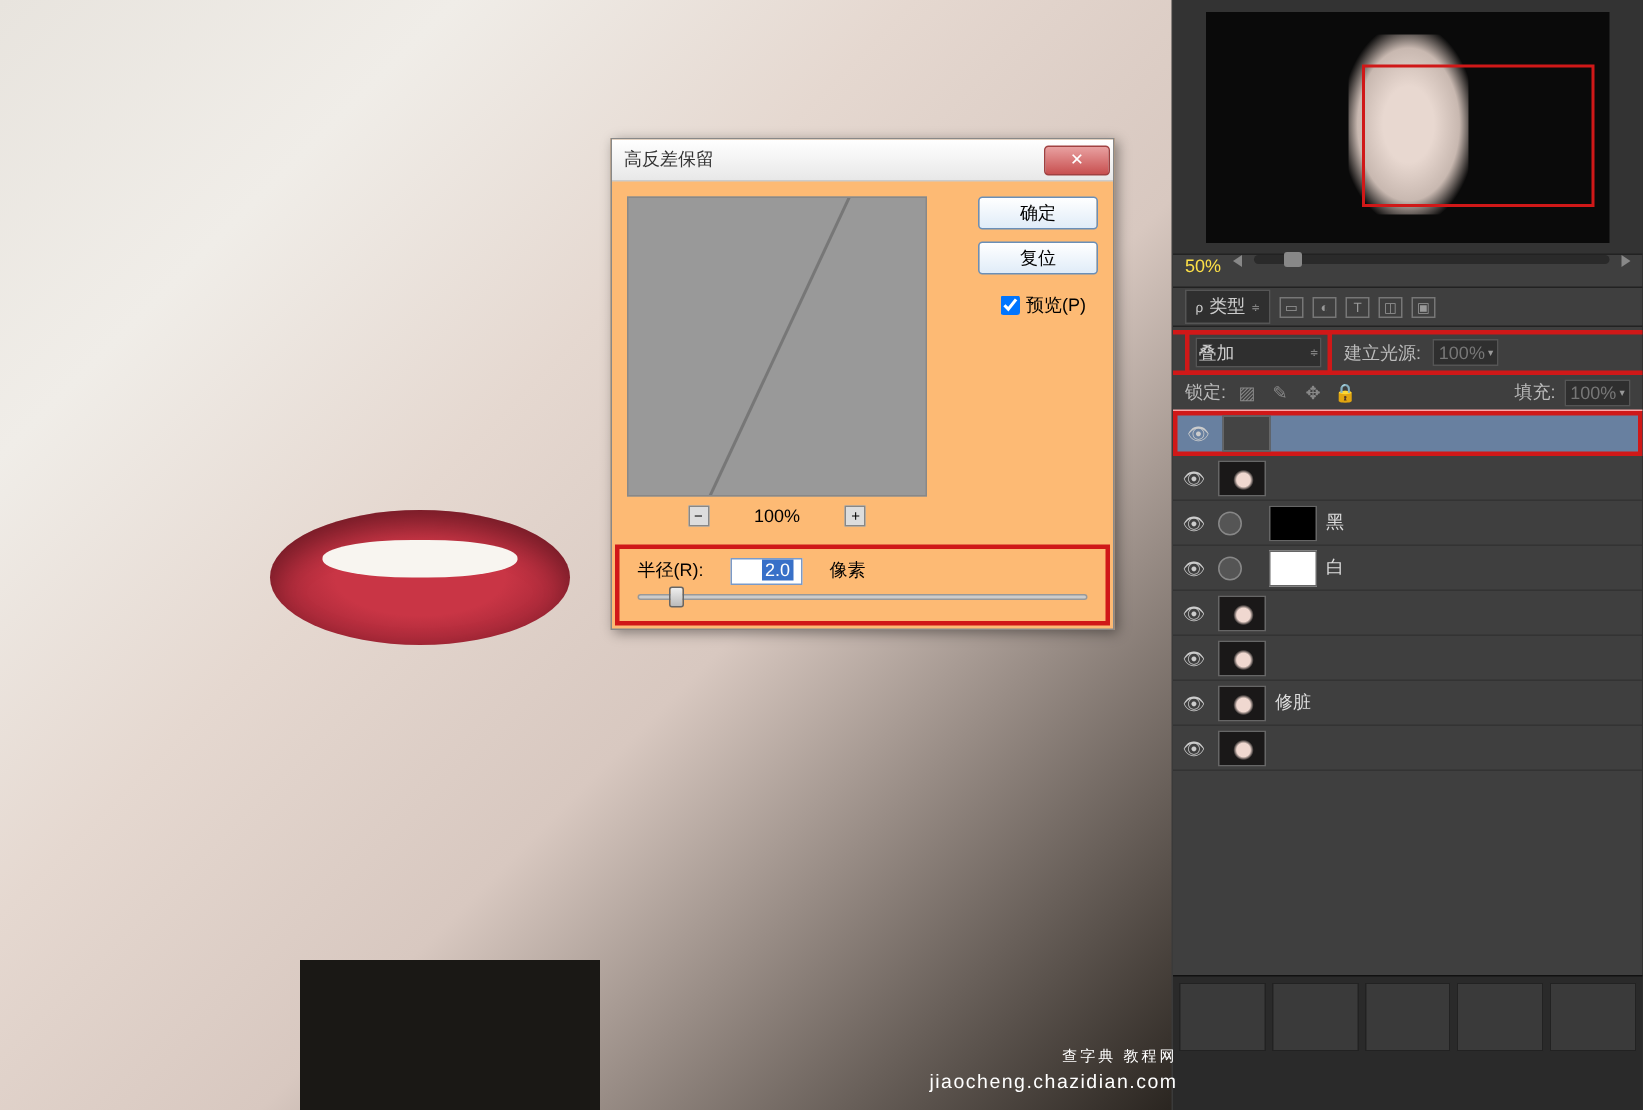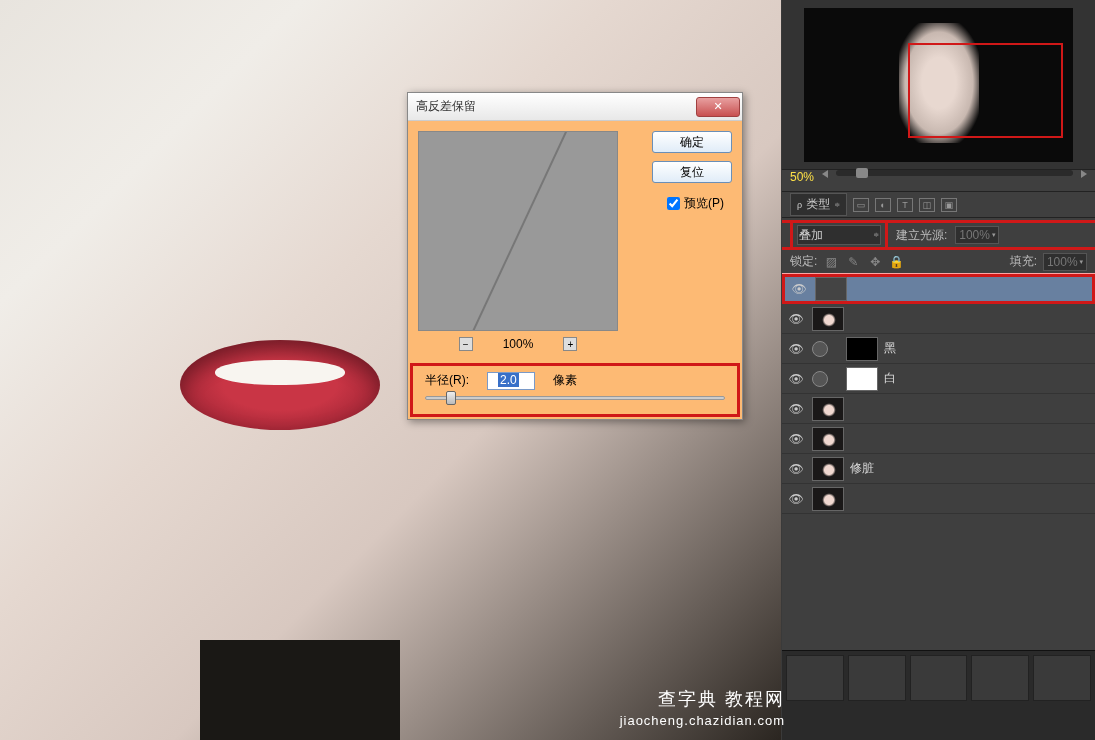--- a/index.html
+++ b/index.html
@@ -2,40 +2,40 @@
 <html><head>
 <meta charset="utf-8">
 <style>
 *{box-sizing:border-box;margin:0;padding:0;font-family:"Microsoft YaHei",Arial,sans-serif;font-size:12px;user-select:none}
 body{width:1095px;height:740px;background:#222;position:relative;overflow:hidden}
 .canvas-area{position:absolute;left:0;top:0;width:782px;height:740px;background:linear-gradient(135deg,#e8e4de 0%,#f0ede8 20%,#e5d8d0 40%,#d8c8c0 60%,#2a2520 100%)}
 .lips{position:absolute;left:180px;top:340px;width:200px;height:90px;background:radial-gradient(ellipse,#c93545 40%,#a82838 70%,#8a2030 100%);border-radius:100px/45px;box-shadow:inset 0 10px 20px rgba(0,0,0,.3)}
 .teeth{position:absolute;left:215px;top:360px;width:130px;height:25px;background:#f8f5f0;border-radius:60px/12px}
 .face-dark{position:absolute;bottom:0;left:200px;width:200px;height:100px;background:#1a1815}
 .watermark{position:absolute;right:310px;bottom:10px;color:#fff;text-align:right;line-height:1.4}
-.watermark .line1{font-size:18px;letter-spacing:2px}
+.watermark .line1{font-size:10px;letter-spacing:2px}
 .watermark .line2{font-size:13px;letter-spacing:1px}
 
 
 .dialog{position:absolute;left:407px;top:92px;width:336px;background:#fdba74;border:1px solid #888;box-shadow:2px 2px 8px rgba(0,0,0,.4)}
 .dialog-titlebar{height:28px;background:linear-gradient(#fff,#e8e8e8);border-bottom:1px solid #ccc;display:flex;align-items:center;padding:0 2px 0 8px}
 .dialog-title{flex:1;color:#333}
 .dialog-close{width:44px;height:20px;background:linear-gradient(#e8a0a0,#c85050);border:1px solid #a04040;border-radius:3px;color:#fff;display:flex;align-items:center;justify-content:center;font-size:11px;cursor:pointer}
 .dialog-body{display:flex;padding:10px}
 .preview-box{width:200px;height:200px;border:1px solid #888;background:#999;position:relative;overflow:hidden}
 .preview-line{position:absolute;width:2px;height:280px;background:#777;left:90px;top:-20px;transform:rotate(25deg)}
 .zoom-row{display:flex;align-items:center;justify-content:center;gap:30px;margin-top:6px}
 .zoom-btn{width:14px;height:14px;border:1px solid #888;background:#ddd;display:flex;align-items:center;justify-content:center;font-size:10px;cursor:pointer}
 .dialog-right{flex:1;padding-left:12px;display:flex;flex-direction:column;gap:8px}
 .dlg-btn{width:80px;height:22px;border:1px solid #6a8fb8;border-radius:3px;background:linear-gradient(#fff,#e0ecf8);cursor:pointer;display:flex;align-items:center;justify-content:center;align-self:flex-end}
 .preview-check{display:flex;align-items:center;gap:4px;margin-top:4px;align-self:flex-end;margin-right:8px}
 .preview-check input{cursor:pointer}
 .radius-section{padding:0 12px 14px;border:3px solid #d01818;border-top:3px solid #d01818;margin:2px}
 .radius-row{display:flex;align-items:flex-start;gap:18px;padding:6px 0 4px}
-.radius-input{width:48px;height:18px;border:1px solid #7a9ac8;background:#fff;color:#000;padding:0 10px}
+.radius-input{width:48px;height:18px;border:1px solid #7a9ac8;background:#fff;color:#000;padding:0 20px}
 .radius-input span{background:#3870c8;color:#fff;padding:0 2px}
 .slider-track{height:4px;background:#ccc;border:1px solid #999;border-radius:2px;position:relative;margin-top:2px}
 .slider-thumb{position:absolute;width:10px;height:14px;background:linear-gradient(#eee,#bbb);border:1px solid #666;border-radius:2px;top:-6px;left:20px;cursor:pointer}
 
 
 .right-panels{position:absolute;right:0;top:0;width:313px;height:740px;background:#3f3f3f;display:flex;flex-direction:column}
 .nav-thumb{height:170px;background:#333;border-bottom:1px solid #222;padding:8px 22px;position:relative}
 .nav-img{width:100%;height:154px;background:#0a0a0a;position:relative}
 .nav-face{position:absolute;left:50%;top:15px;width:80px;height:120px;transform:translateX(-50%);background:radial-gradient(ellipse,#e8d8d0 30%,#c8b8b0 60%,#0a0a0a 80%)}
 .nav-selection{position:absolute;left:104px;top:35px;width:155px;height:95px;border:2px solid #d01818}

